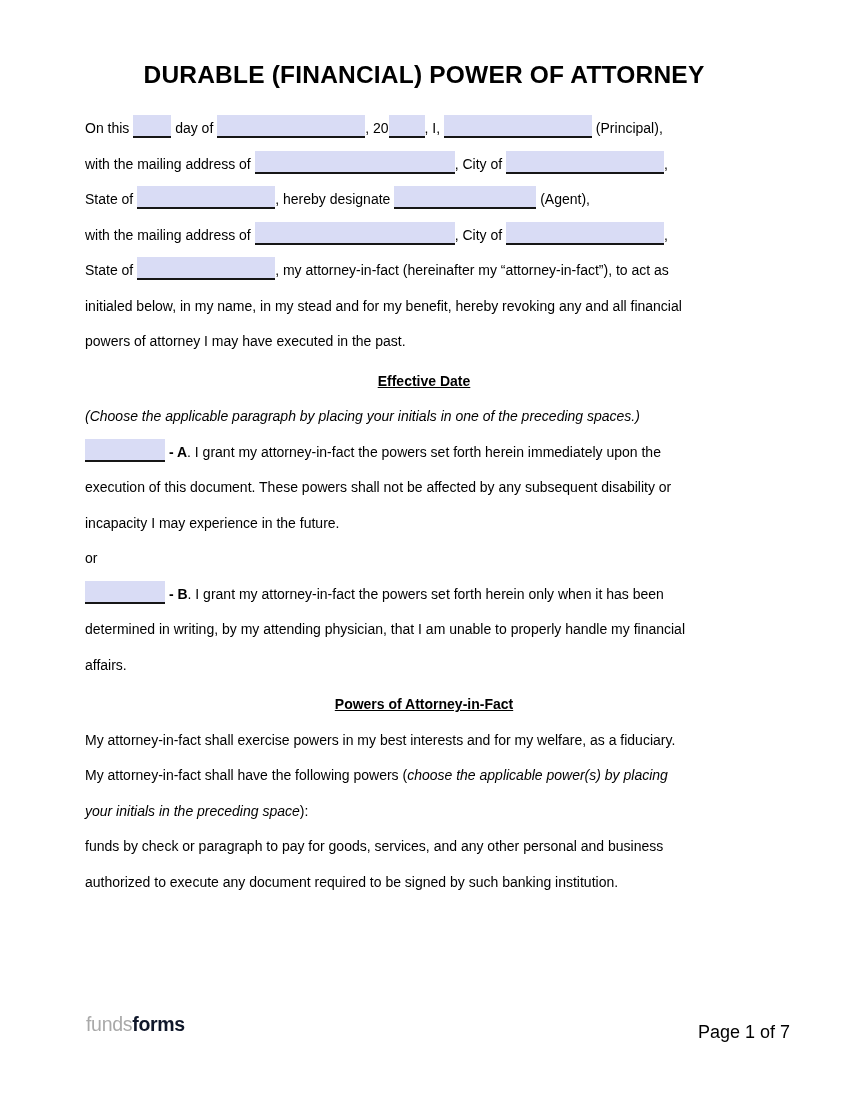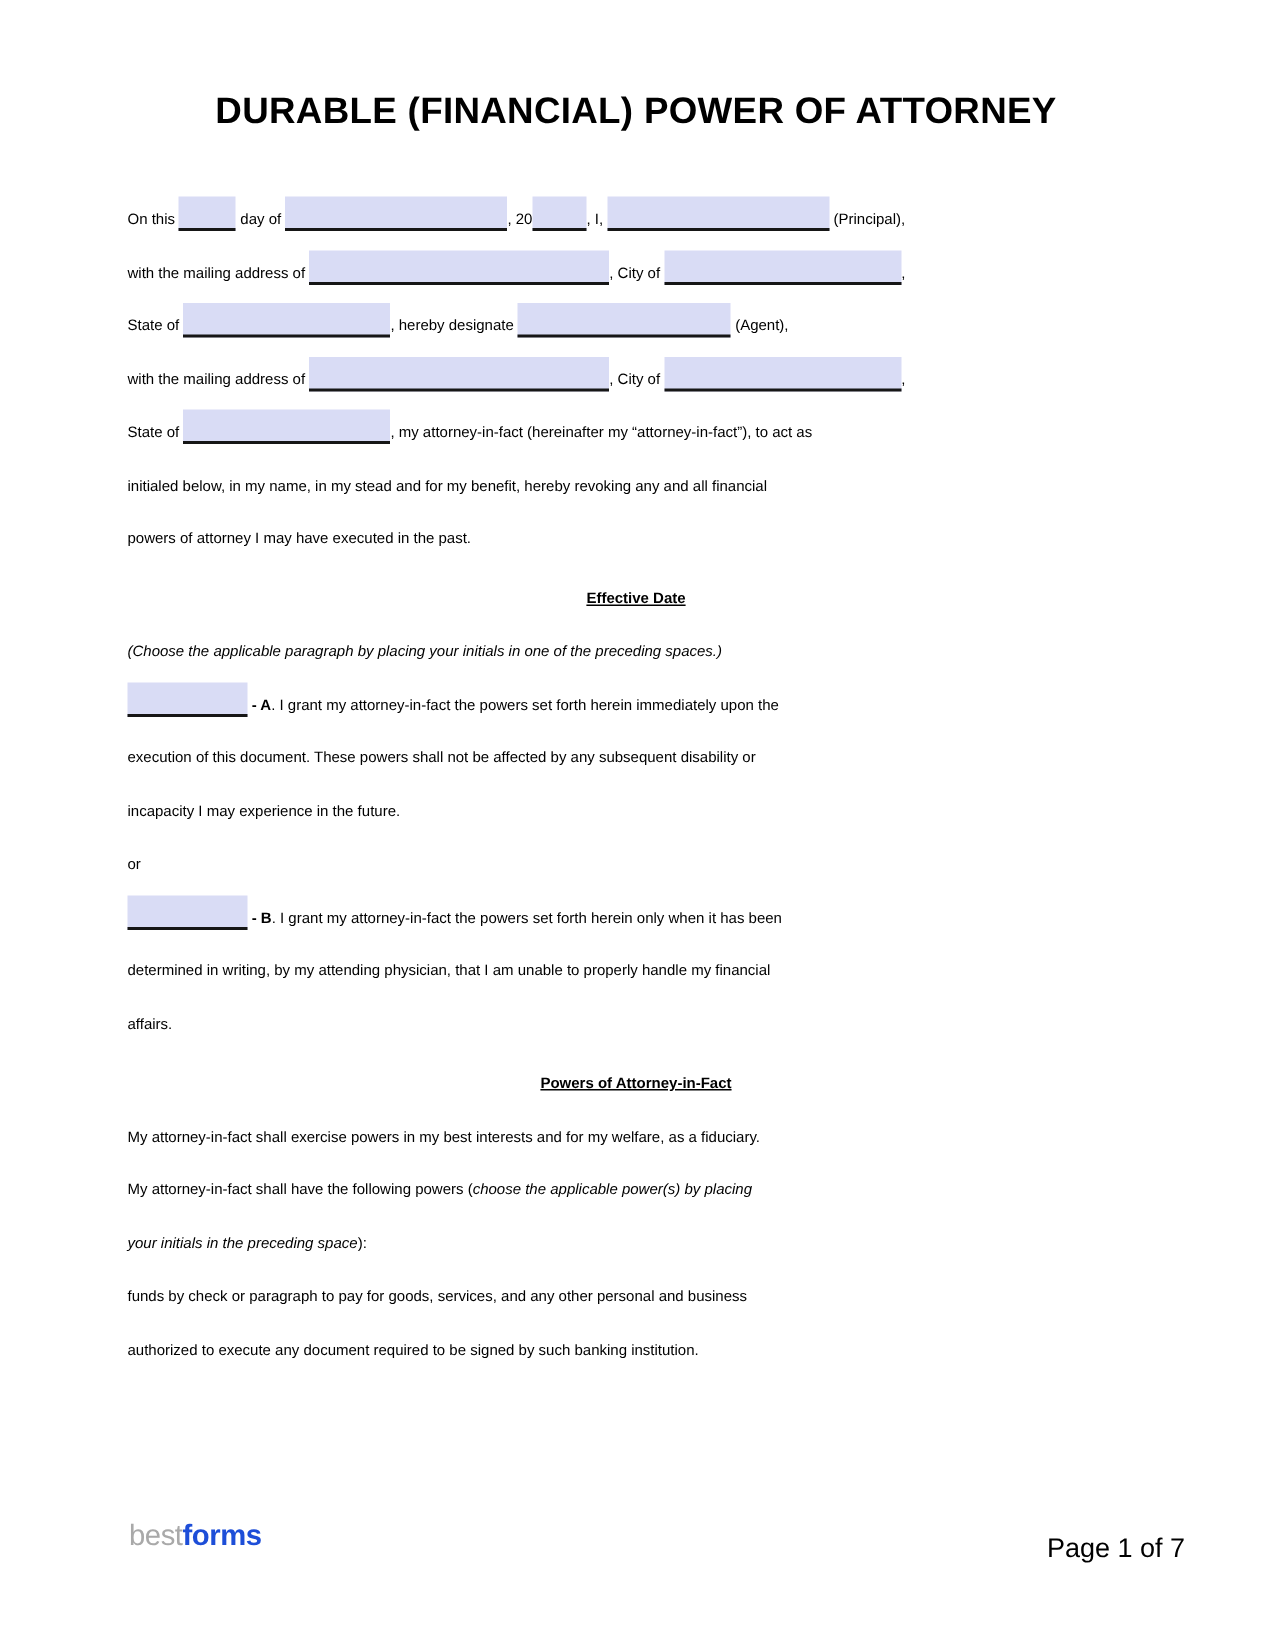--- a/index.html
+++ b/index.html
@@ -15,25 +15,25 @@
   .content {
     position: absolute;
     left: 85px; top: 60px;
     width: 678px;
   }
   .doc-title {
     font-size: 24.5px;
     font-weight: bold;
     text-align: center;
     line-height: 30px;
-    margin: 0 0 39px 0;
+    margin: 0 0 21px 0;
     letter-spacing: 0.2px;
   }
   .line {
-    font-size: 10px;
+    font-size: 14px;
     line-height: 35.5px;
     white-space: nowrap;
   }
   .line.center { text-align: center; margin-top: 4px; }
   .seg-b { font-weight: bold; }
   .seg-i { font-style: italic; }
   .seg-h { font-weight: bold; text-decoration: underline; margin-top: 38px; }
   .blank {
     display: inline-block;
     height: 21px;
@@ -42,21 +42,21 @@
     vertical-align: -5px;
   }
   .footer-logo {
     position: absolute;
     left: 86px; top: 1012px;
     font-size: 19.5px;
     letter-spacing: -0.3px;
     line-height: 24px;
   }
   .logo-free { color: #a9a9a9; font-weight: normal; }
-  .logo-forms { color: #1d4ed8; font-weight: bold; }
+  .logo-forms { color: #0f172a; font-weight: bold; }
   .footer-page {
     position: absolute;
     right: 57px; top: 1022px;
     font-size: 18px;
     line-height: 20px;
   }
 </style>
 </head>
 <body>
 
@@ -82,16 +82,16 @@
         <div class="line"><span class="">affairs.</span></div>
         <div class="line center"><span class="seg-h">Powers of Attorney-in-Fact</span></div>
         <div class="line"><span class="">My attorney-in-fact shall exercise powers in my best interests and for my welfare, as a fiduciary.</span></div>
         <div class="line"><span class="">My attorney-in-fact shall have the following powers (</span><span class="seg-i">choose the applicable power(s) by placing</span></div>
         <div class="line"><span class="seg-i">your initials in the preceding space</span><span class="">):</span></div>
         <div class="line"><span class="">funds by check or paragraph to pay for goods, services, and any other personal and business</span></div>
         <div class="line"><span class="">authorized to execute any document required to be signed by such banking institution.</span></div>
       </div>
   </div>
 
-  <div class="footer-logo"><span class="logo-free">best</span><span class="logo-forms">forms</span></div>
+  <div class="footer-logo"><span class="logo-free">funds</span><span class="logo-forms">forms</span></div>
 
   <div class="footer-page">Page 1 of 7</div>
 </div>
 
 </body></html>

